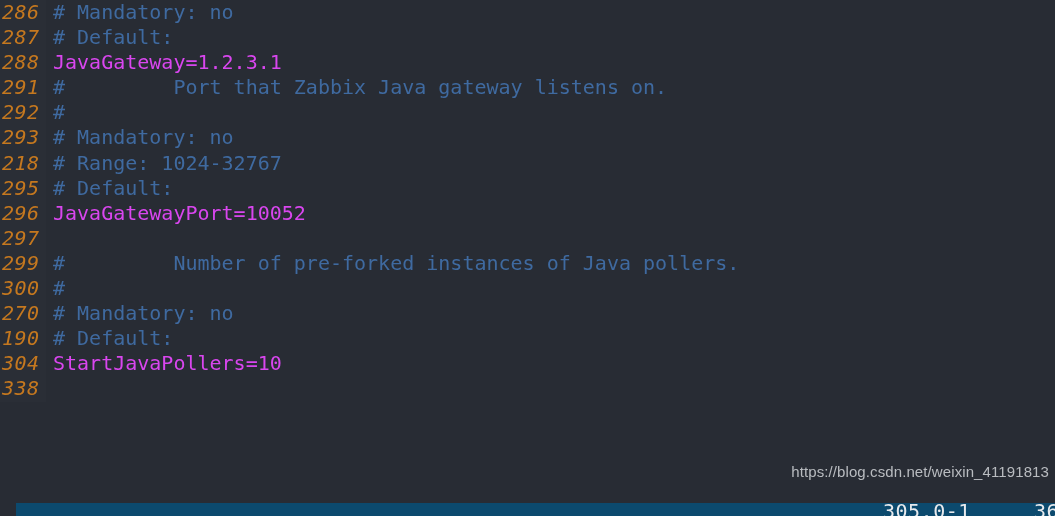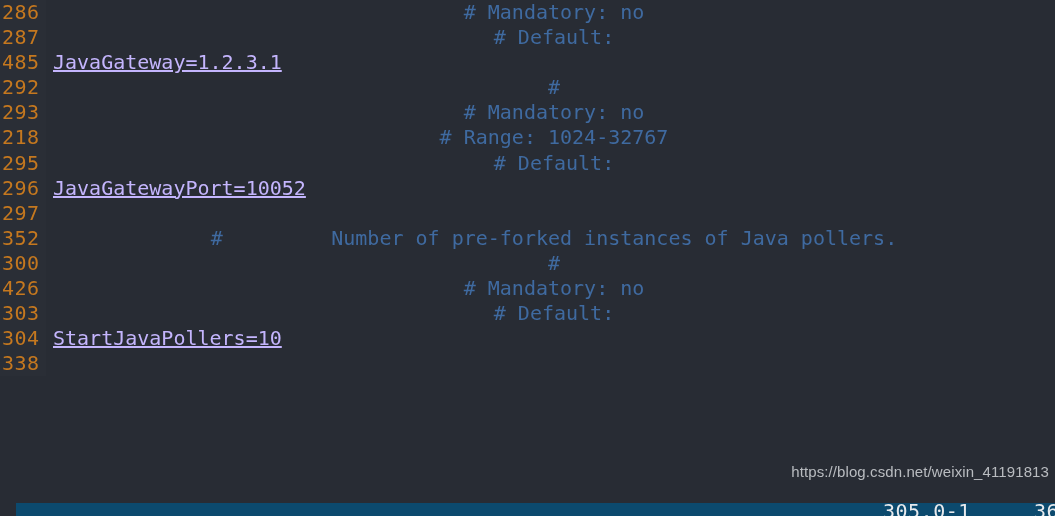--- a/index.html
+++ b/index.html
@@ -44,34 +44,35 @@
     flex: 0 0 46px;
     width: 46px;
     box-sizing: border-box;
     text-align: left;
     padding-left: 2px;
     color: #c5781f;
     font-size: 20px;
     letter-spacing: 0.4px;
     background: #2a2e36;
     user-select: none;
+    font-style: italic;
   }
 
   .content {
     flex: 1 1 auto;
     padding-left: 7px;
     font-size: 20px;
     letter-spacing: 0.0px;
     color: #dcdfe4;
     white-space: pre;
     overflow: hidden;
   }
 
-  .content.comment { color: #3f6aa0; text-align: center; }
-  .content.code    { color: #c4b5fd; text-decoration: underline; }
+  .content.comment { color: #3f6aa0; }
+  .content.code    { color: #d946ef; }
   .content.blank   { color: transparent; }
 
   
   #statusbar {
     position: absolute;
     left: 16px;
     bottom: 0;
     width: 1055px;
     height: 13px;
     background: #0c4a6e;
@@ -113,31 +114,32 @@
   }
 </style>
 </head>
 <body>
 
 <div id="app">
 
   <div id="editor">
       <div class="line"><span class="gutter">286</span><span class="content comment"># Mandatory: no</span></div>
       <div class="line"><span class="gutter">287</span><span class="content comment"># Default:</span></div>
-      <div class="line"><span class="gutter">485</span><span class="content code">JavaGateway=1.2.3.1</span></div>
+      <div class="line"><span class="gutter">288</span><span class="content code">JavaGateway=1.2.3.1</span></div>
+      <div class="line"><span class="gutter">291</span><span class="content comment">#         Port that Zabbix Java gateway listens on.</span></div>
       <div class="line"><span class="gutter">292</span><span class="content comment">#</span></div>
       <div class="line"><span class="gutter">293</span><span class="content comment"># Mandatory: no</span></div>
       <div class="line"><span class="gutter">218</span><span class="content comment"># Range: 1024-32767</span></div>
       <div class="line"><span class="gutter">295</span><span class="content comment"># Default:</span></div>
       <div class="line"><span class="gutter">296</span><span class="content code">JavaGatewayPort=10052</span></div>
       <div class="line"><span class="gutter">297</span><span class="content blank"></span></div>
-      <div class="line"><span class="gutter">352</span><span class="content comment">#         Number of pre-forked instances of Java pollers.</span></div>
+      <div class="line"><span class="gutter">299</span><span class="content comment">#         Number of pre-forked instances of Java pollers.</span></div>
       <div class="line"><span class="gutter">300</span><span class="content comment">#</span></div>
-      <div class="line"><span class="gutter">426</span><span class="content comment"># Mandatory: no</span></div>
-      <div class="line"><span class="gutter">303</span><span class="content comment"># Default:</span></div>
+      <div class="line"><span class="gutter">270</span><span class="content comment"># Mandatory: no</span></div>
+      <div class="line"><span class="gutter">190</span><span class="content comment"># Default:</span></div>
       <div class="line"><span class="gutter">304</span><span class="content code">StartJavaPollers=10</span></div>
       <div class="line"><span class="gutter">338</span><span class="content blank"></span></div>
     </div>
 
   <div id="watermark">https://blog.csdn.net/weixin_41191813</div>
 
   <div id="statusbar">
     <div class="status-inner">
       <span id="status-pos">305,0-1</span>
       <span id="status-pct">36</span>

